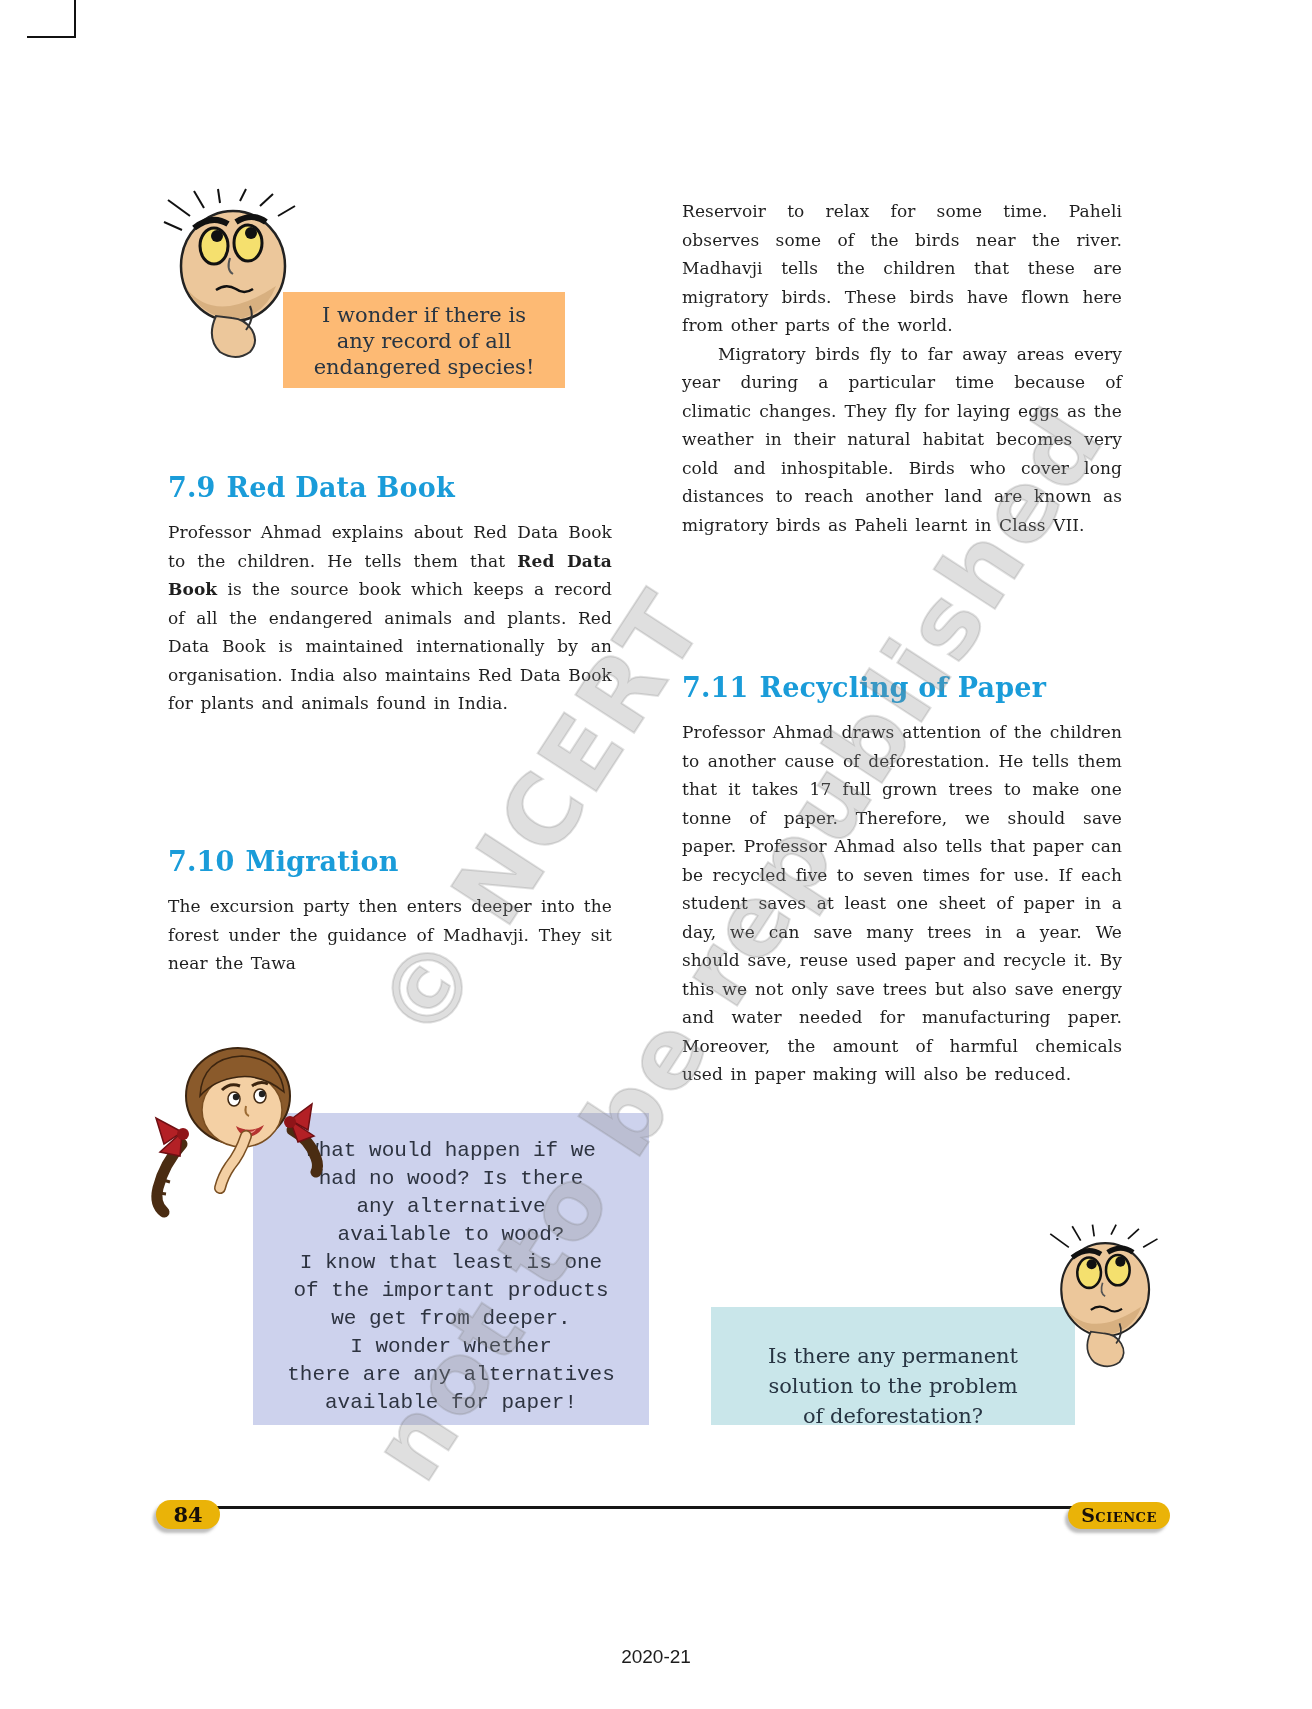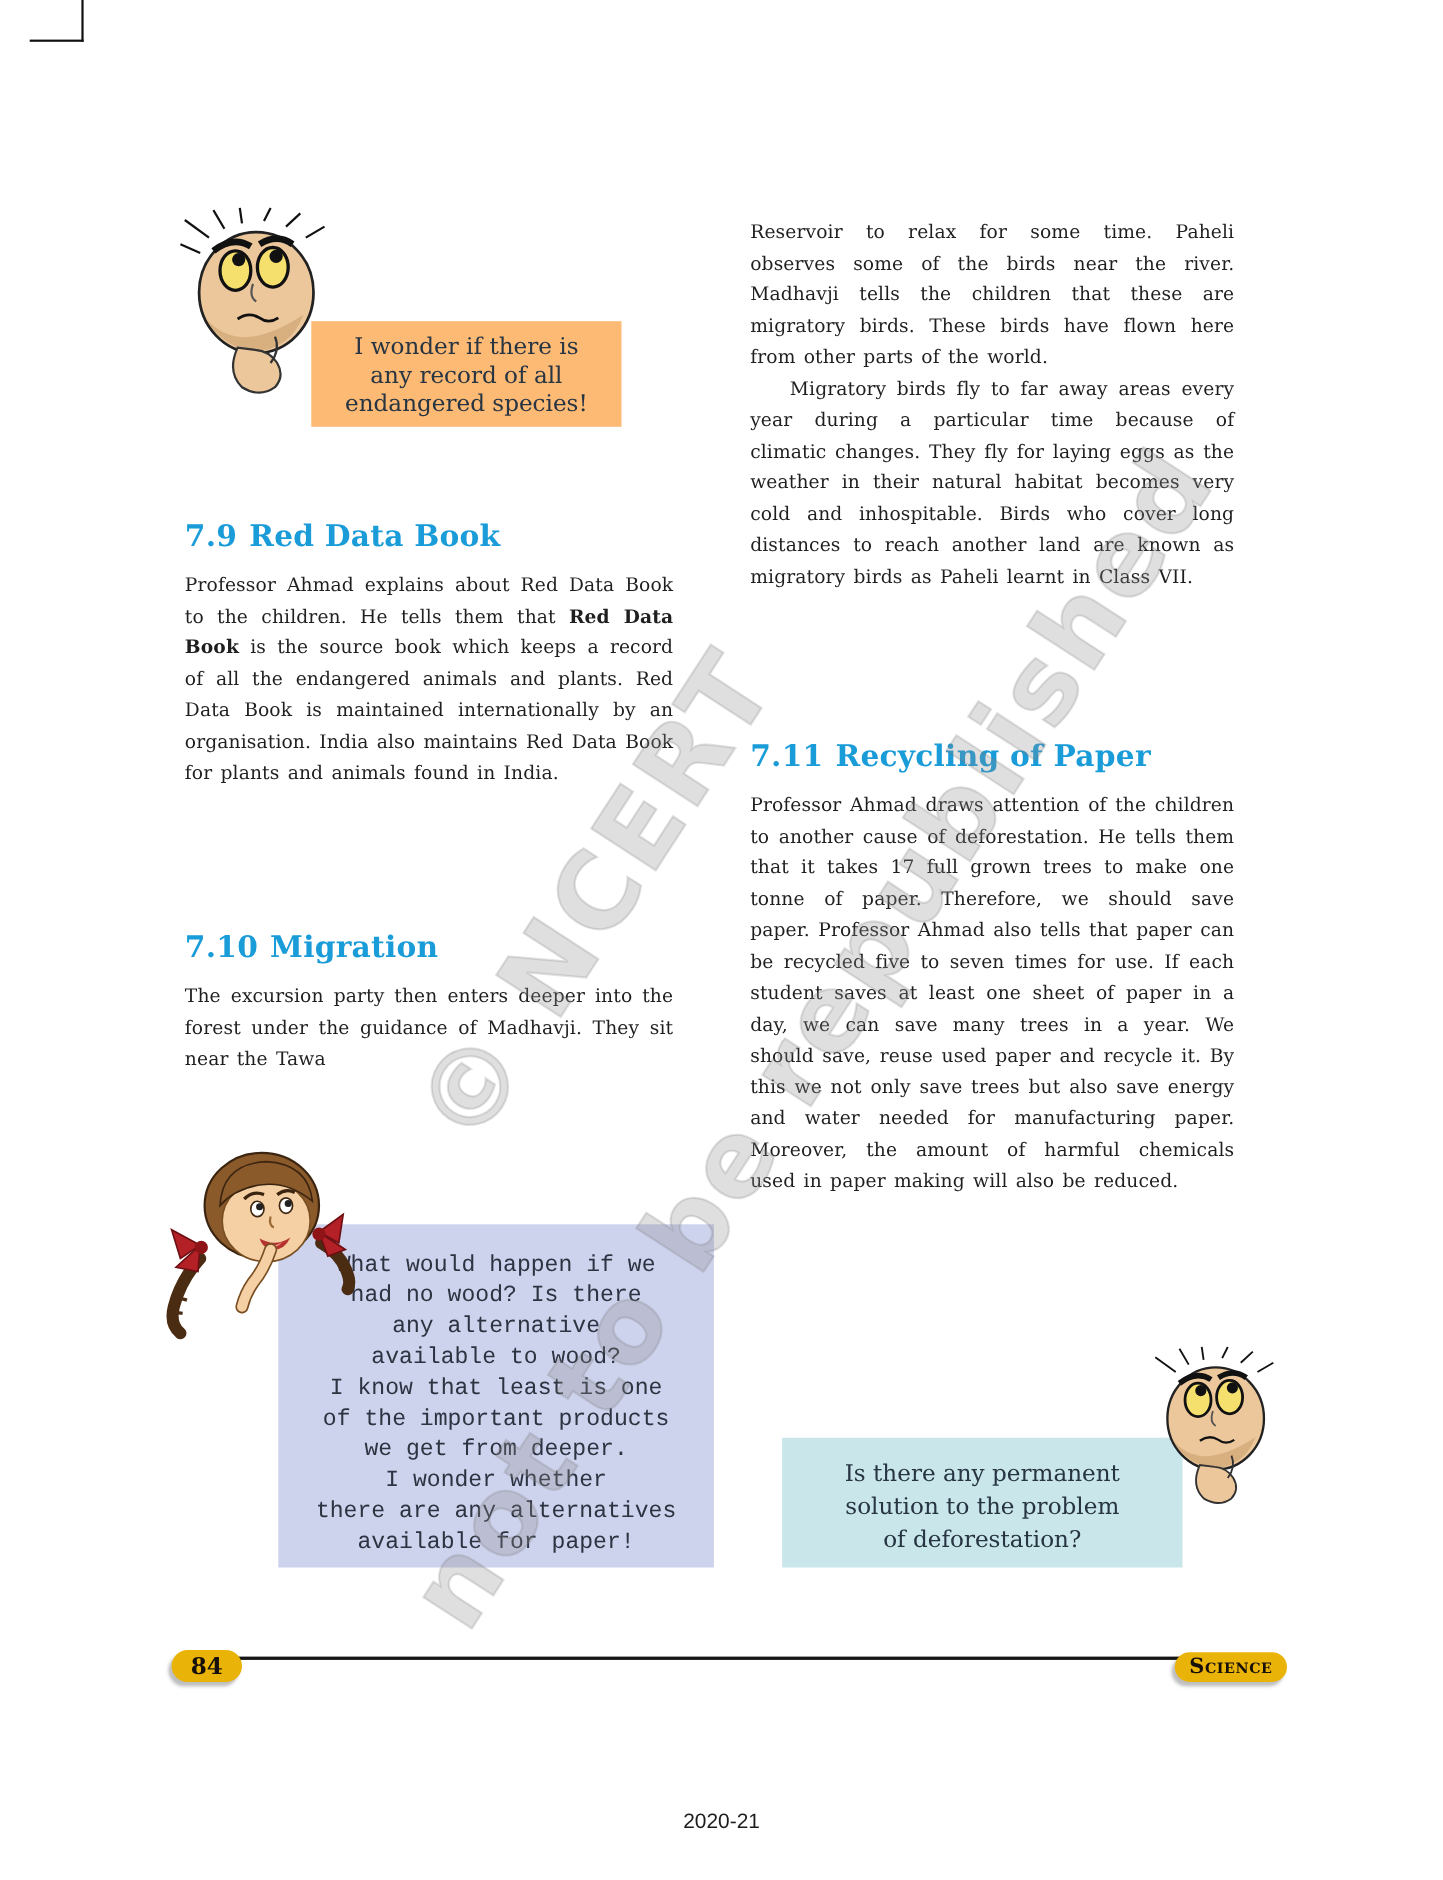--- a/index.html
+++ b/index.html
@@ -9,21 +9,21 @@
   .croph{position:absolute;left:27px;top:36px;width:49px;height:2px;background:#111;}
 
   .bubble{position:absolute;z-index:1;text-align:center;color:#273442;
           font-size:21px;}
   .bubble .ln{white-space:nowrap;}
   #bubble-endangered{left:283px;top:292px;width:282px;height:96px;background:#fdba74;
           padding-top:10px;line-height:26px;box-sizing:border-box;}
   #bubble-wood{left:253px;top:1113px;width:396px;height:312px;background:#cdd2ed;
           padding-top:24px;line-height:28px;box-sizing:border-box;color:#2d3340;font-family:Liberation Mono, monospace;}
   #bubble-deforestation{left:711px;top:1307px;width:364px;height:118px;background:#c9e6ea;
-          padding-top:17px;line-height:30px;box-sizing:border-box;}
+          padding-top:34px;line-height:30px;box-sizing:border-box;}
 
   .heading{position:absolute;z-index:2;color:#1a9cd9;font-weight:bold;font-size:27px;
            white-space:nowrap;letter-spacing:.2px;}
   .heading .h-num{margin-right:11px;}
   .para{position:absolute;z-index:2;text-align:justify;font-size:17px;line-height:28.5px;
         word-spacing:2px;letter-spacing:.1px;}
   .para p{margin:0;}
   .para p.indent{text-indent:36px;}
   b{font-weight:bold;}
 

